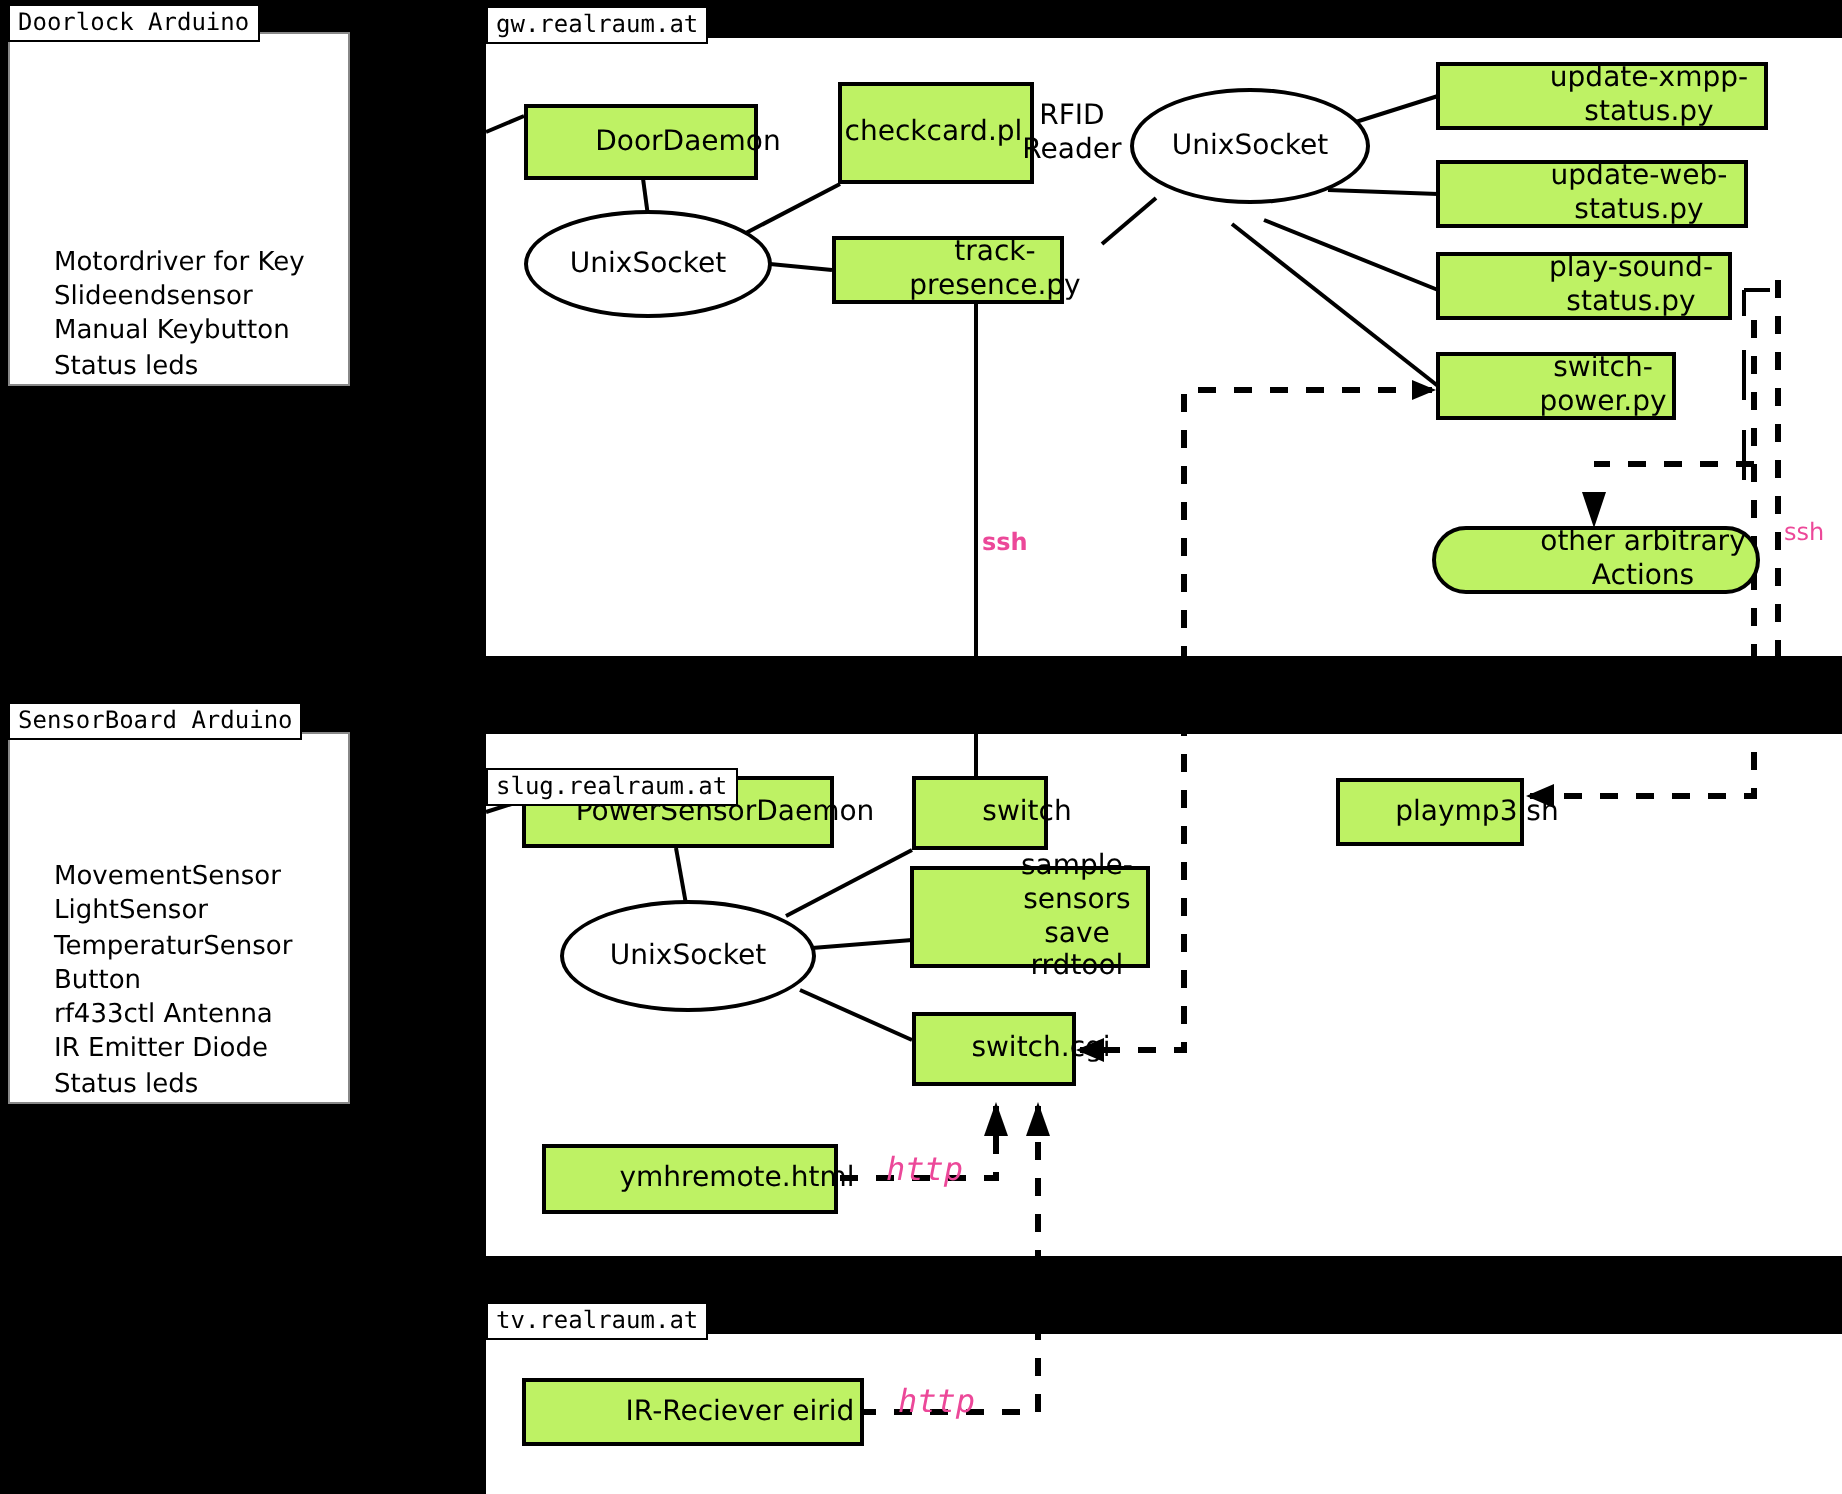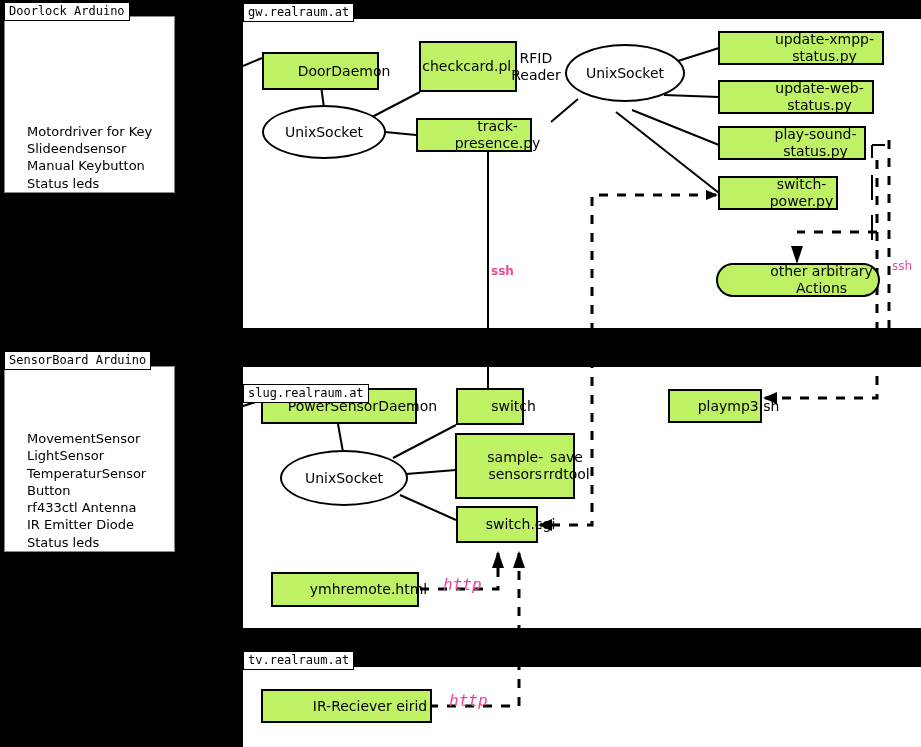--- a/index.html
+++ b/index.html
@@ -158,21 +158,21 @@
 <div class="node" style="left:718px;top:176px;width:120px;height:34px;">switch-power.py</div>
 
 <div class="node" style="left:716px;top:263px;width:164px;height:34px;border-radius:17px;">other arbitrary Actions</div>
 
 <div class="node" style="left:261px;top:388px;width:156px;height:36px;">PowerSensorDaemon</div>
 
 <div class="node" style="left:456px;top:388px;width:68px;height:37px;">switch</div>
 
 <div class="ellipse" style="left:280px;top:450px;width:128px;height:56px;">UnixSocket</div>
 
-<div class="node" style="left:455px;top:433px;width:120px;height:66px;flex-direction:row;">
+<div class="node" style="left:455px;top:433px;width:120px;height:51px;flex-direction:column;align-items:flex-end;">
   <span>sample-sensors</span>
   <span>save rrdtool</span>
 </div>
 
 <div class="node" style="left:456px;top:506px;width:82px;height:37px;">switch.cgi</div>
 
 <div class="node" style="left:668px;top:389px;width:94px;height:34px;">playmp3.sh</div>
 
 <div class="node" style="left:271px;top:572px;width:148px;height:35px;">ymhremote.html</div>
 

